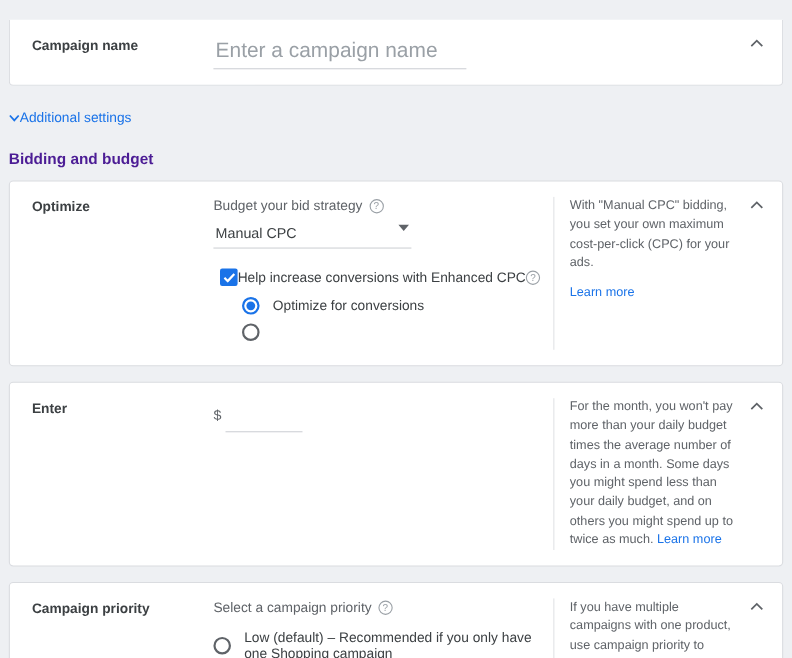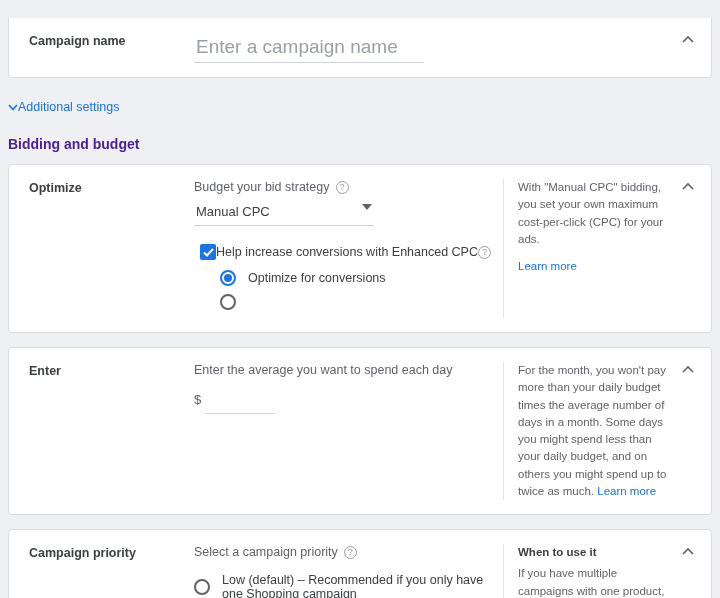--- a/index.html
+++ b/index.html
@@ -218,23 +218,20 @@
   <div class="card-caret">
     <svg width="12" height="8" viewBox="0 0 12 8">
         <path d="M1 7 L6 2 L11 7" stroke="#5f6368" stroke-width="1.6" fill="none"></path>
       </svg>
   </div>
 </div>
 
 <div class="card">
   <div class="card-label-col">Enter</div>
   <div class="card-main-col">
-    <div class="field-label">
-      <span>Enter the average you want to spend each day</span>
-    </div>
     <div style="display:flex;align-items:baseline;gap:4px;">
       <span style="color:#5f6368;">$</span>
       <input class="text-input" style="width: 70px;">
     </div>
   </div>
   <div class="card-aside-col">
     <span>For the month, you won't pay more than your daily budget times the average number of days in a month. Some days you might spend less than your daily budget, and on others you might spend up to twice as much.</span>
     <span> </span><span class="link">Learn more</span>
   </div>
   <div class="card-caret">
@@ -257,21 +254,20 @@
         <span>Low (default) – Recommended if you only have one Shopping campaign</span>
       </div>
       <div class="radio-row">
         <span class="radio-outline"></span>
         <span>Medium</span>
       </div>
 
     </div>
   </div>
   <div class="card-aside-col">
-    <div class="aside-title">When to use it</div>
     <div>If you have multiple campaigns with one product, use campaign priority to decide which campaign's bid will be used. If campaigns have the same priority, the campaign with the higher bid will serve.</div>
   </div>
   <div class="card-caret">
     <svg width="12" height="8" viewBox="0 0 12 8">
         <path d="M1 7 L6 2 L11 7" stroke="#5f6368" stroke-width="1.6" fill="none"></path>
       </svg>
   </div>
 </div>
 
 </body></html>

